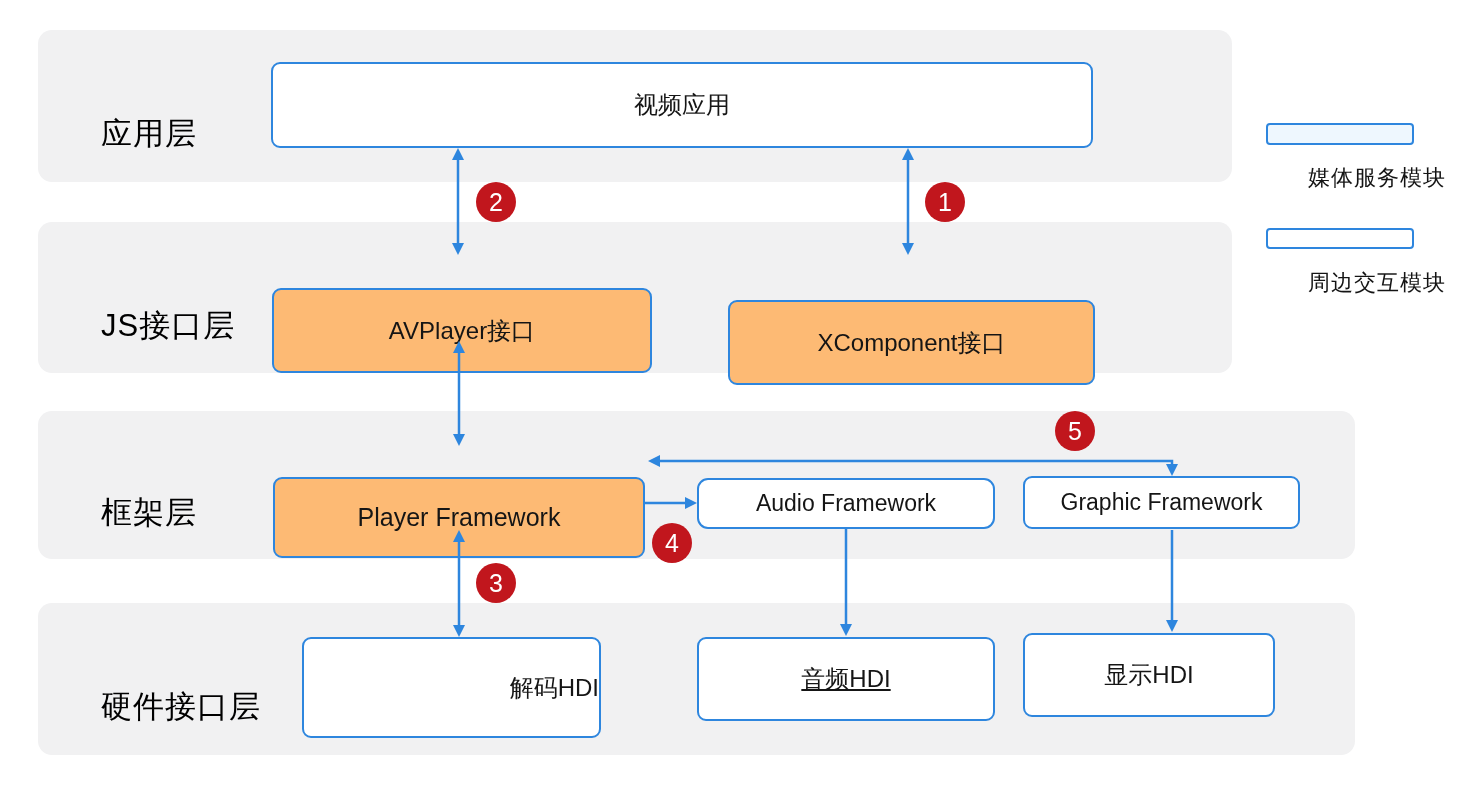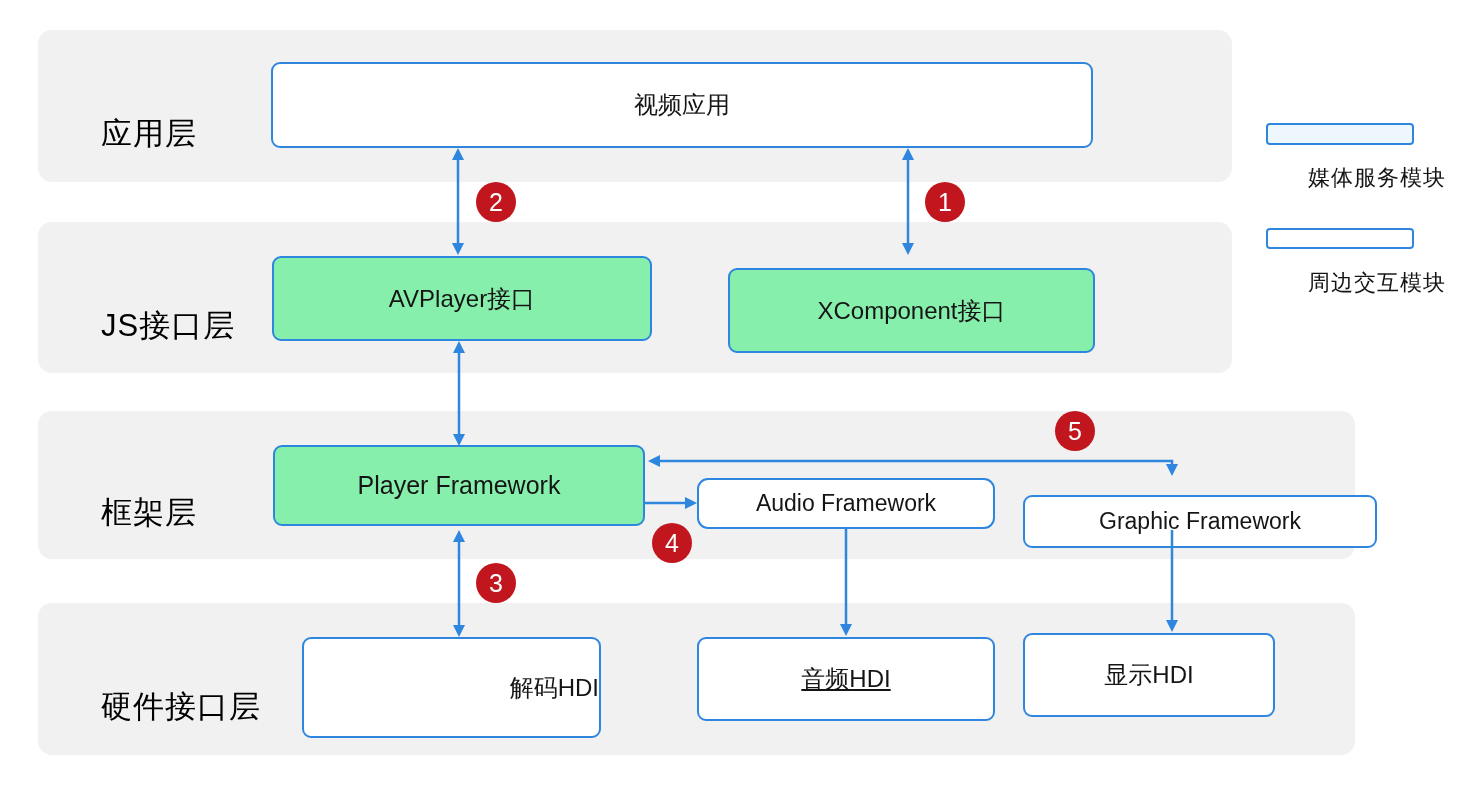--- a/index.html
+++ b/index.html
@@ -8,21 +8,21 @@
 
   
   .band{position:absolute;background:#f1f1f2;border-radius:14px;}
   .band-label{position:absolute;left:63px;top:0;height:100%;display:flex;align-items:center;
               font-size:31px;letter-spacing:1px;color:#000000;margin-top:28px;}
 
   
   .node{position:absolute;border:2px solid #2e86de;border-radius:9px;background:#ffffff;
         display:flex;align-items:center;justify-content:center;font-size:24px;color:#151515;
         box-sizing:border-box;}
-  .node.media{background:#86efac;}
+  .node.media{background:#fdba74;margin-top:32px;}
   .node.en{font-size:23px;}
 
   
   .badge{position:absolute;width:40px;height:40px;border-radius:50%;background:#c1161d;
          color:#ffffff;font-size:25px;display:flex;align-items:center;justify-content:center;
          z-index:5;}
 
   
   svg.arrows{position:absolute;left:0;top:0;z-index:3;pointer-events:none;}
   .aline{stroke:#2e86de;stroke-width:2.5;fill:none;}
@@ -107,21 +107,21 @@
   </div>
   <div class="node media" style="left:728px;top:268px;width:367px;height:85px;">
     <span>XComponent接口</span>
   </div>
   <div class="node media en" style="left:273px;top:445px;width:372px;height:81px;font-size:25px;">
     <span>Player Framework</span>
   </div>
   <div class="node en" style="left:697px;top:478px;width:298px;height:51px;border-radius:11px;">
     <span>Audio Framework</span>
   </div>
-  <div class="node en" style="left:1023px;top:495px;width:354px;height:53px;">
+  <div class="node en" style="left:1023px;top:476px;width:277px;height:53px;">
     <span>Graphic Framework</span>
   </div>
   <div class="node" style="left:302px;top:637px;width:299px;height:101px;justify-content:flex-end;">
     <span>解码HDI</span>
   </div>
   <div class="node" style="left:697px;top:637px;width:298px;height:84px;text-decoration:underline;">
     <span>音频HDI</span>
   </div>
   <div class="node" style="left:1023px;top:633px;width:252px;height:84px;">
     <span>显示HDI</span>

